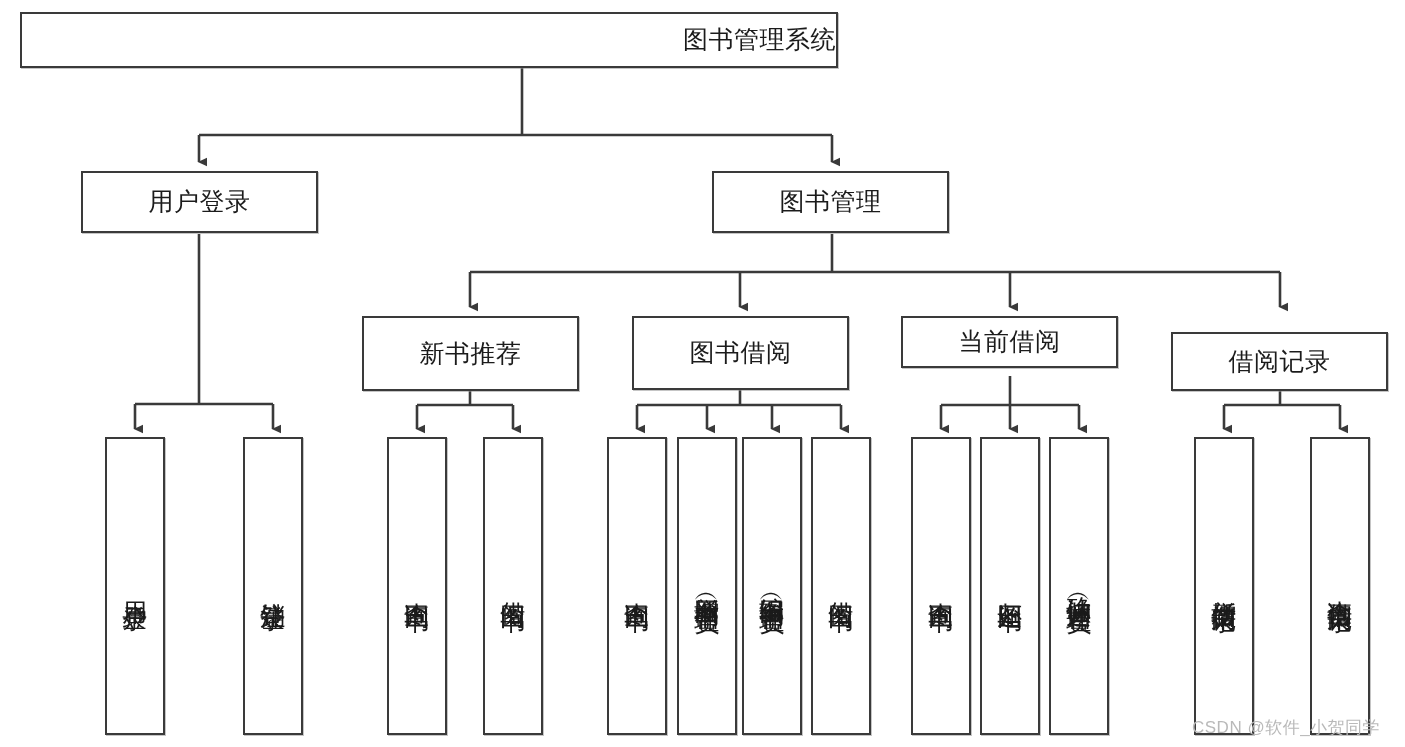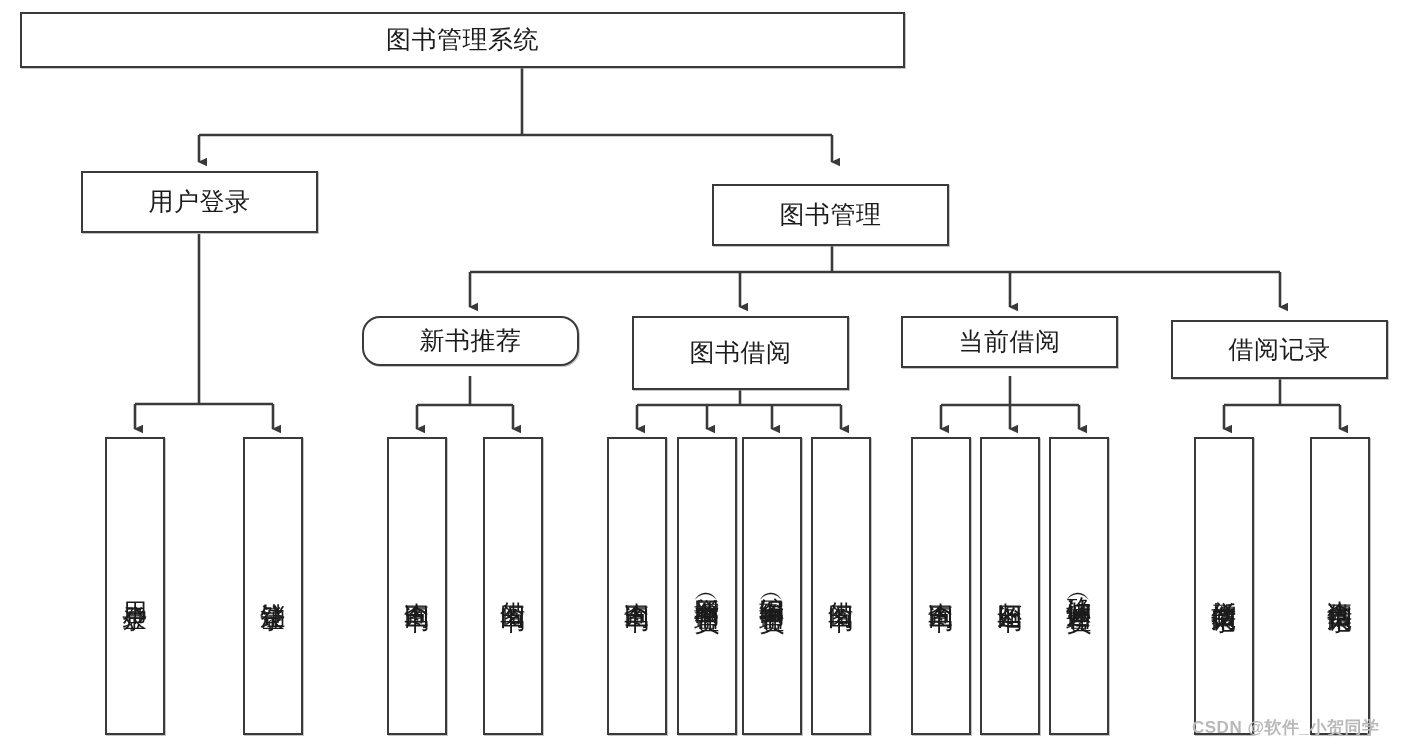--- a/index.html
+++ b/index.html
@@ -62,21 +62,20 @@
   }
   #watermark {
     position: absolute;
     left: 1192px;
     top: 716px;
     font-size: 17px;
     color: #b9b9b9;
     letter-spacing: 0.5px;
     white-space: nowrap;
     user-select: none;
-    font-weight: bold;
   }
 </style>
 </head>
 <body>
 
 <div id="canvas">
 
   <svg id="edges" viewBox="0 0 1405 747">
     <defs>
       <marker id="arrow" markerWidth="10" markerHeight="10" refX="5" refY="8.4" orient="auto" markerUnits="userSpaceOnUse">
@@ -120,41 +119,41 @@
       <path d="M1010,405 L1010,429" marker-end="url(#arrow)"></path>
       <path d="M1079,405 L1079,429" marker-end="url(#arrow)"></path>
 
       <path d="M1280,376 L1280,405"></path>
       <path d="M1224,405 L1340,405"></path>
       <path d="M1224,405 L1224,429" marker-end="url(#arrow)"></path>
       <path d="M1340,405 L1340,429" marker-end="url(#arrow)"></path>
     </g>
   </svg>
 
-  <div class="node" style="left:20px; top:12px; width:885px; height:56px;">
+  <div class="node" style="left:20px; top:12px; width:818px; height:56px;justify-content:flex-end;">
     <span class="node-label">图书管理系统</span>
   </div>
 
   <div class="node" style="left:81px; top:171px; width:237px; height:62px;">
     <span class="node-label">用户登录</span>
   </div>
-  <div class="node" style="left:712px; top:171px; width:237px; height:62px;margin-top:13px;">
+  <div class="node" style="left:712px; top:171px; width:237px; height:62px;">
     <span class="node-label">图书管理</span>
   </div>
 
-  <div class="node" style="left:362px; top:316px; width:217px; height:50px;border-radius:18px;">
+  <div class="node" style="left:362px; top:316px; width:217px; height:75px;">
     <span class="node-label">新书推荐</span>
   </div>
   <div class="node" style="left:632px; top:316px; width:217px; height:74px;">
     <span class="node-label">图书借阅</span>
   </div>
   <div class="node" style="left:901px; top:316px; width:217px; height:52px;">
     <span class="node-label">当前借阅</span>
   </div>
-  <div class="node" style="left:1171px; top:320px; width:217px; height:59px;">
+  <div class="node" style="left:1171px; top:332px; width:217px; height:59px;">
     <span class="node-label">借阅记录</span>
   </div>
 
   <div class="node leaf" style="left:105px; top:437px; width:60px; height:298px;">
     <span class="node-label">用户登录</span>
   </div>
   <div class="node leaf" style="left:243px; top:437px; width:60px; height:298px;">
     <span class="node-label">注销登录</span>
   </div>
 

